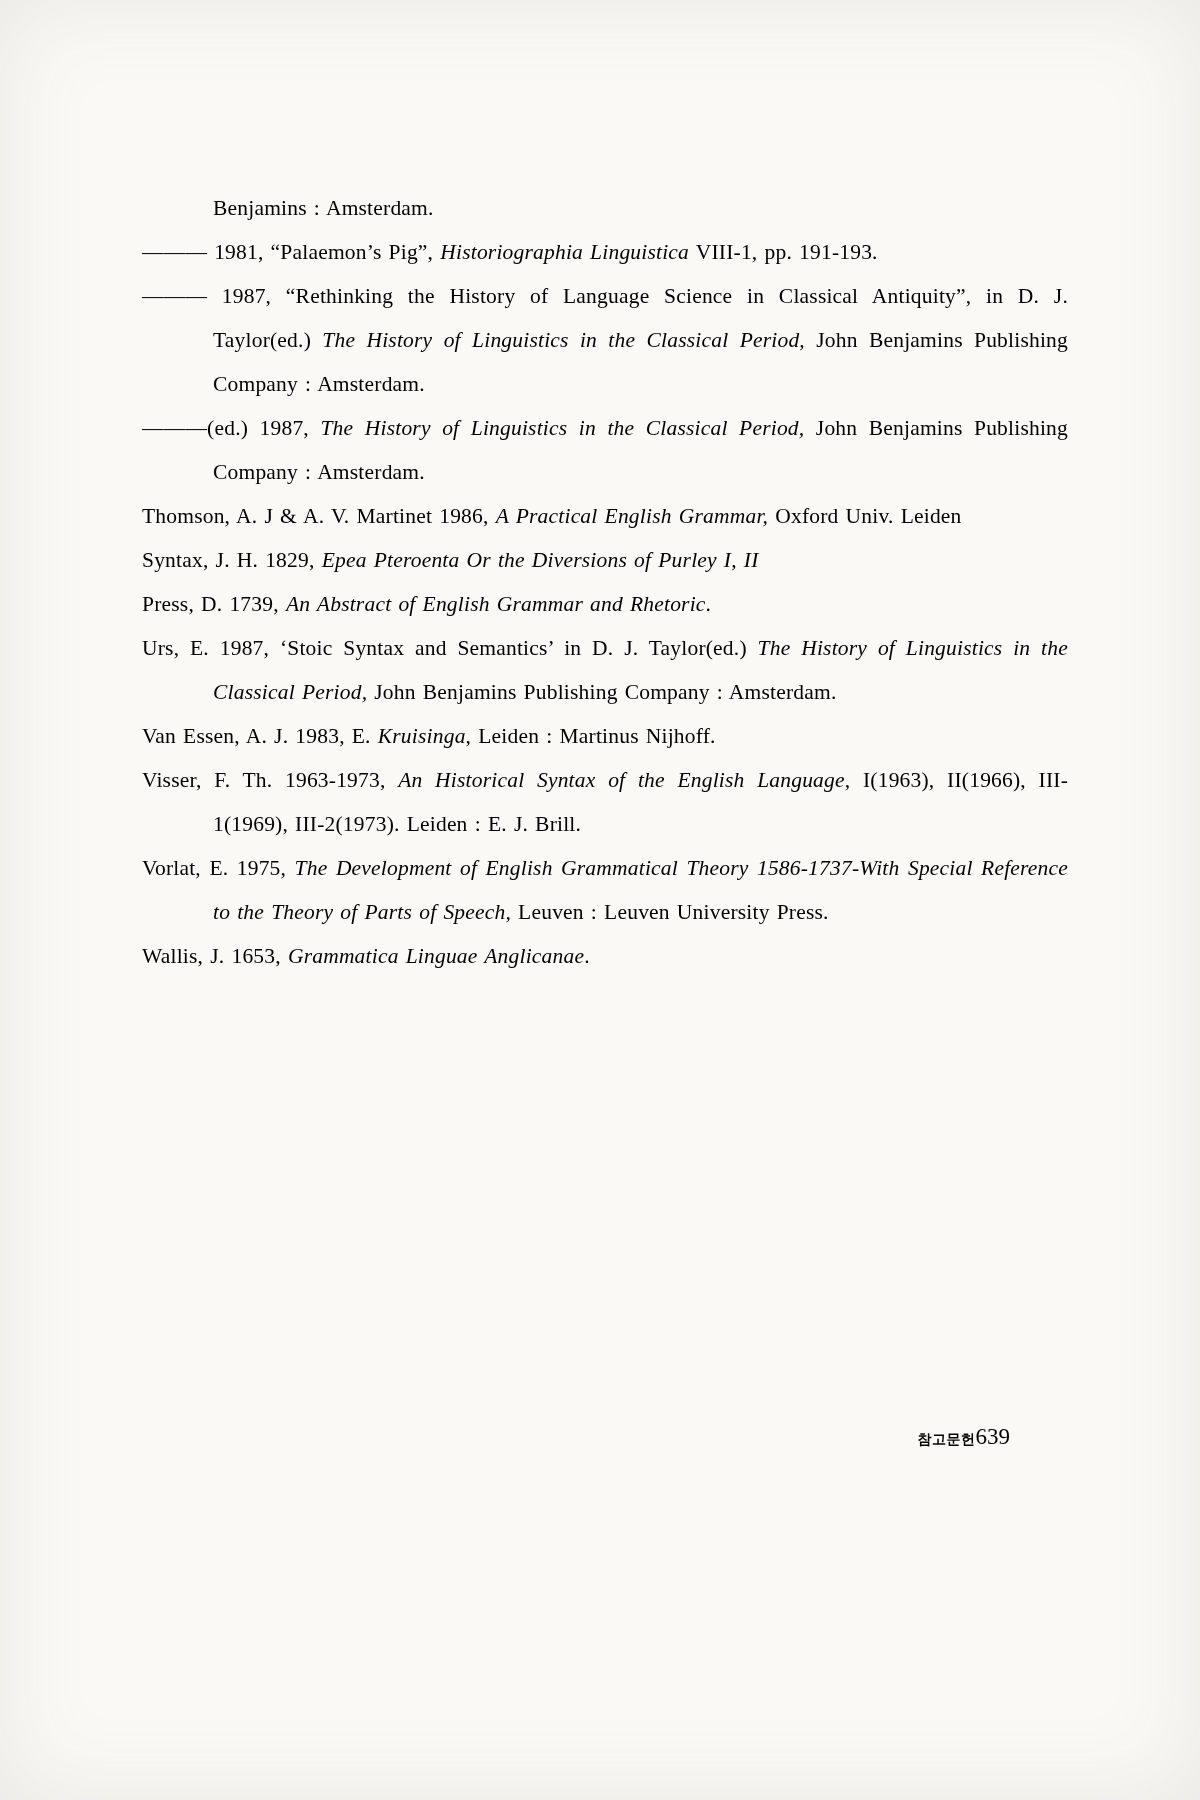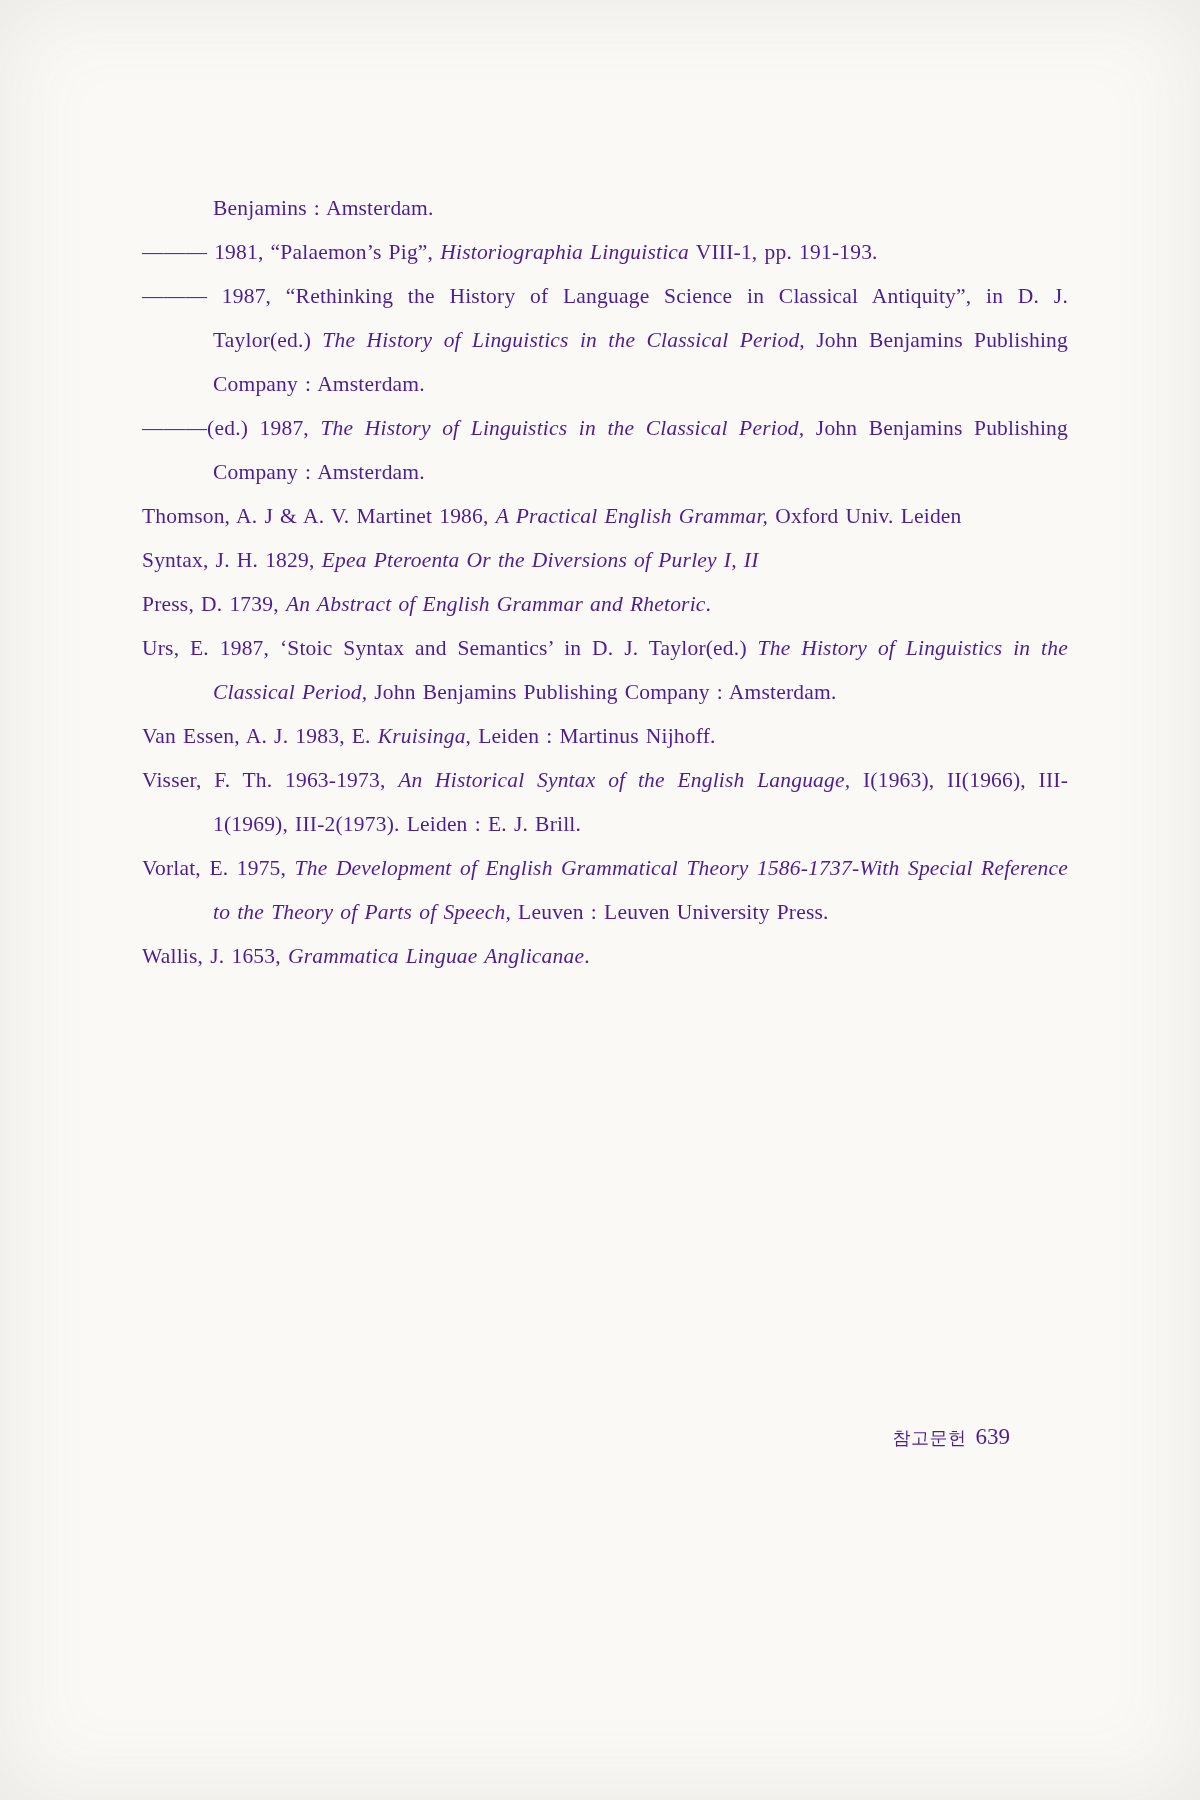--- a/index.html
+++ b/index.html
@@ -3,21 +3,21 @@
 <meta charset="utf-8">
 <style>
   html, body { margin: 0; padding: 0; background: #e9e7e2; }
   .page {
     position: relative;
     width: 1200px;
     height: 1800px;
     margin: 0 auto;
     background: #faf9f5;
     font-family: "Liberation Serif", serif;
-    color: #4c1d95;
+    color: #000000;
     overflow: hidden;
     box-shadow: inset 0 0 90px rgba(120,115,105,0.12);
   }
   .bib {
     position: absolute;
     left: 142px;
     top: 186px;
     width: 926px;
   }
   .entry {
@@ -33,28 +33,27 @@
   .entry.cont { text-indent: 0; }
   .i { font-style: italic; }
   .footer {
     position: absolute;
     top: 1424px;
     right: 190px;
     white-space: nowrap;
   }
   .footer .sect {
     font-family: "DejaVu Sans", sans-serif;
-    font-weight: normal;
-    font-size: 18px;
+    font-weight: bold;
+    font-size: 14px;
     letter-spacing: 0.5px;
   }
   .footer .num {
     font-family: "Liberation Serif", serif;
     font-size: 23px;
-    margin-left: 9px;
   }
 </style>
 </head>
 <body>
 
 <div class="page">
   <div class="bib">
       <p class="entry cont"><span>Benjamins : Amsterdam.</span></p>
       <p class="entry"><span>——— 1981, “Palaemon’s Pig”, </span><span class="i">Historiographia Linguistica</span><span> VIII-1, pp. 191-193.</span></p>
       <p class="entry"><span>——— 1987, “Rethinking the History of Language Science in Classical Antiquity”, in D. J. Taylor(ed.) </span><span class="i">The History of Linguistics in the Classical Period,</span><span> John Benjamins Publishing Company : Amsterdam.</span></p>

